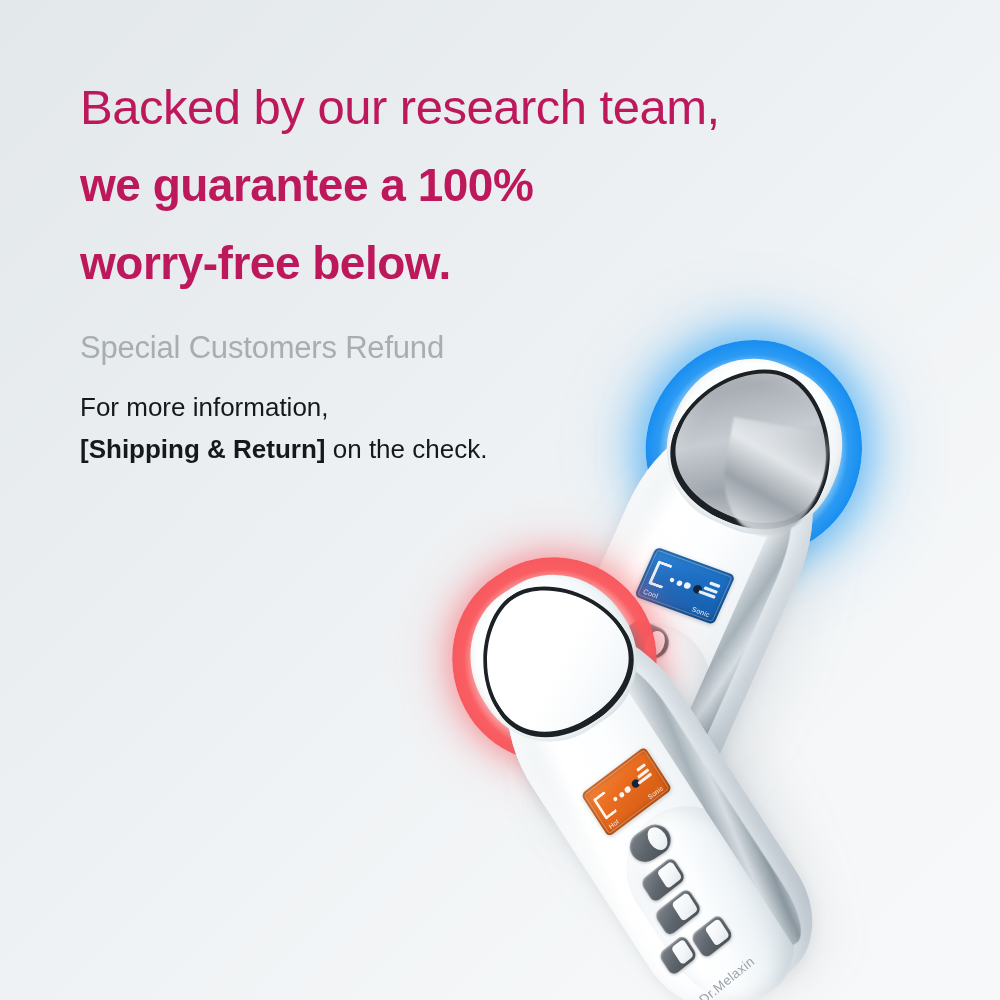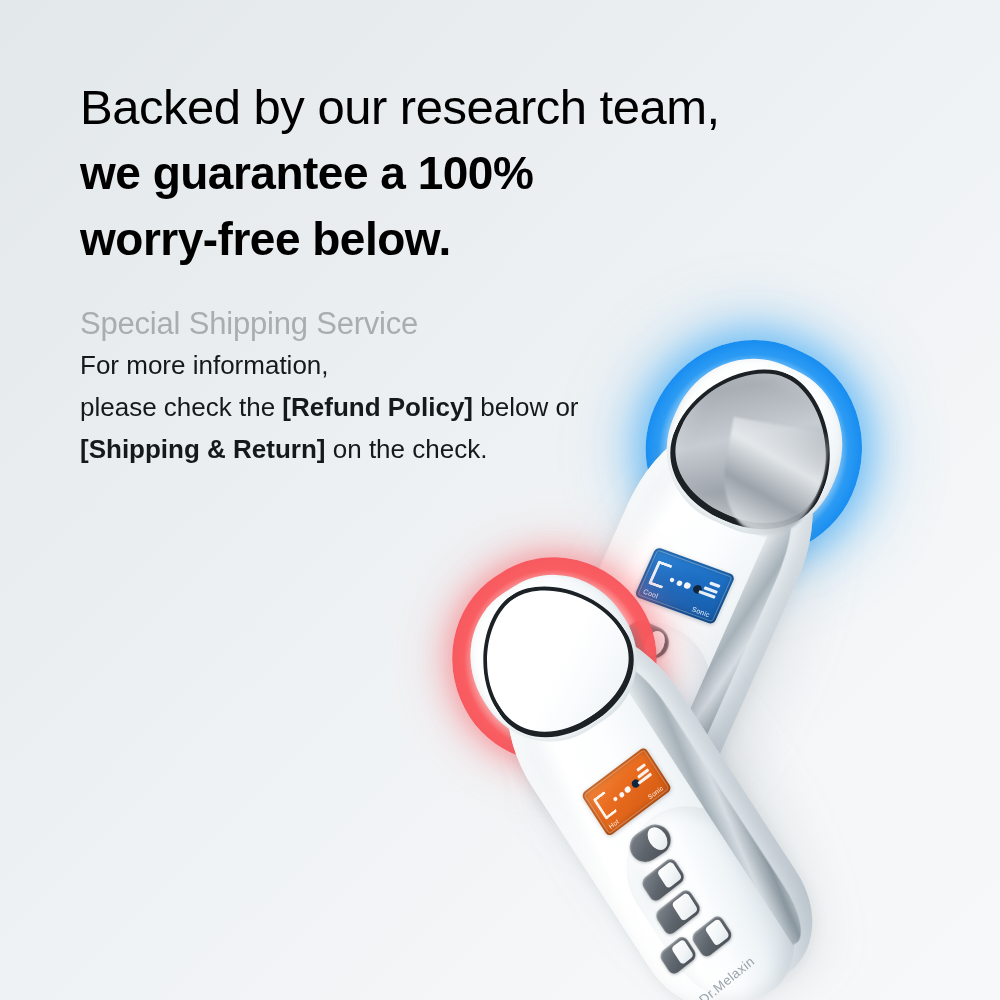--- a/index.html
+++ b/index.html
@@ -6,30 +6,30 @@
   html, body { width:1000px; height:1000px; overflow:hidden; }
   body {
     font-family: "Liberation Sans", "DejaVu Sans", sans-serif;
     background: linear-gradient(135deg, #e3e8eb 0%, #e9edef 28%, #f0f3f5 55%, #f5f7f8 80%, #f7f8f9 100%);
     position: relative;
   }
 
   
   .copy { position:absolute; left:80px; top:74px; width:830px; z-index:40; }
 
-  .headline { color:#000000; letter-spacing:-0.5px; }
+  .headline { color:#be185d; letter-spacing:-0.5px; }
   .hl-1 { font-size:49px; font-weight:300; line-height:66px; white-space:nowrap; }
-  .hl-2, .hl-3 { font-size:46px; font-weight:700; line-height:66px; white-space:nowrap; }
+  .hl-2, .hl-3 { font-size:46px; font-weight:700; line-height:66px; white-space:nowrap;margin-top:12px; }
 
   .subhead {
     margin-top:32px; font-size:31px; font-weight:300;
     color:#a9adb1; letter-spacing:-0.2px; line-height:40px; white-space:nowrap;
   }
 
-  .body-copy { font-size:26px; font-weight:300; color:#16191c; line-height:42px; }
+  .body-copy { margin-top:18px; font-size:26px; font-weight:300; color:#16191c; line-height:42px; }
   .body-copy b { font-weight:700; }
   .body-line { white-space:nowrap; }
 
   
   .stage { position:absolute; inset:0; z-index:10; }
 
   .device { position:absolute; width:210px; height:520px; }
 
   .dev-shadow {
     position:absolute; left:14px; top:40px; width:185px; height:455px;
@@ -196,25 +196,24 @@
 <body>
 
 <div class="copy">
 
   <div class="headline">
     <div class="hl-1">Backed by our research team,</div>
     <div class="hl-2">we guarantee a 100%</div>
     <div class="hl-3">worry-free below.</div>
   </div>
 
-  <div class="subhead">Special Shipping Service</div>
+  <div class="subhead">Special Customers Refund</div>
 
   <div class="body-copy">
     <div class="body-line">For more information,</div>
-    <div class="body-line"><span>please check the </span><b>[Refund Policy]</b><span> below or</span></div>
     <div class="body-line"><b>[Shipping &amp; Return]</b><span> on the check.</span></div>
   </div>
 
 </div>
 
 <div class="stage">
 
   <div class="device" id="device-blue">
     <div class="dev-shadow"></div>
     <div class="dev-ring ring-blue"></div>

